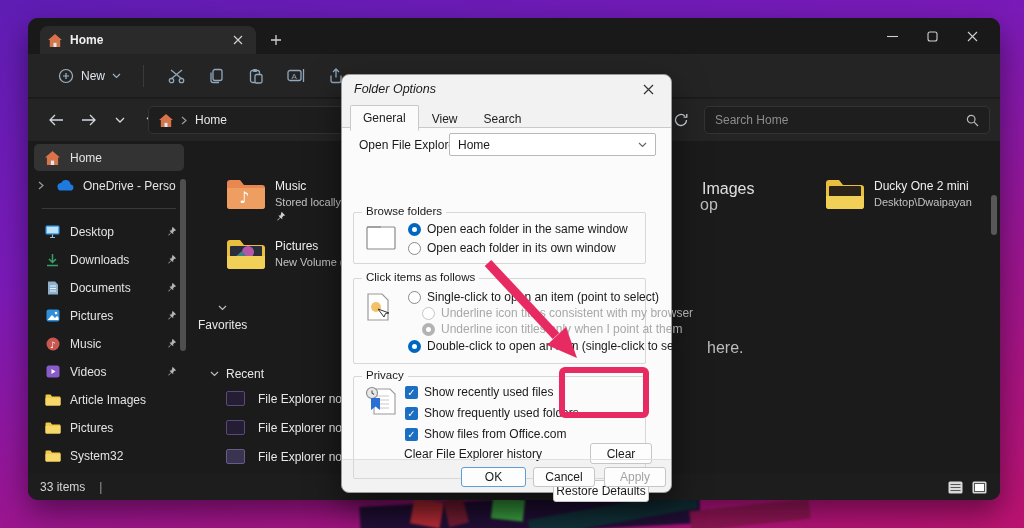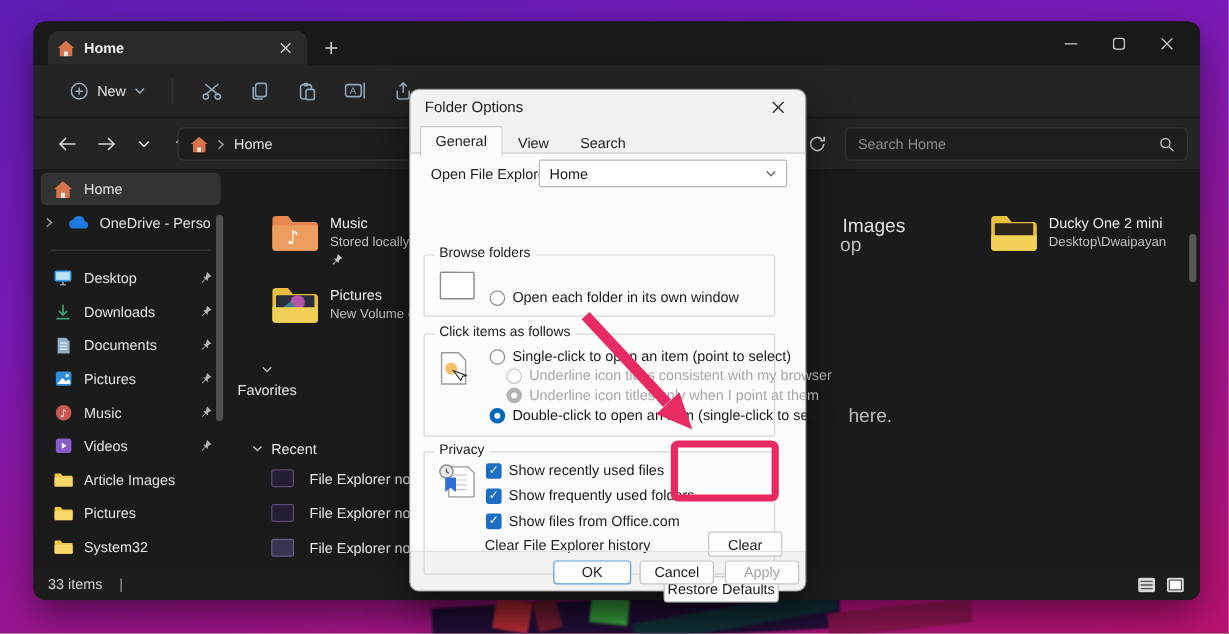--- a/index.html
+++ b/index.html
@@ -85,21 +85,21 @@
     border-radius:0 0 10px 10px; display:flex; align-items:center; padding:0 12px; color:#d5d5d5; }
   .status-div { margin-left:14px; color:#9a9a9a; }
   .view-btns { margin-left:auto; display:flex; gap:6px; }
   .view-btn { width:18px; height:15px; display:flex; align-items:center; justify-content:center; }
 
   
   #dialog { position:absolute; left:341px; top:74px; width:331px; height:419px; background:#f2f2f2;
     border:1px solid #9a9a9a; border-radius:8px; z-index:20; box-shadow:0 14px 34px rgba(0,0,0,.5);
     color:#1a1a1a; font-size:12px; }
   .dlg-title { position:absolute; left:0; top:0; width:100%; height:28px; display:flex; align-items:center;
-    padding:0 12px; font-size:12.5px; }
+    padding:0 12px; font-size:12.5px;font-style:italic; }
   .dlg-close { margin-left:auto; width:22px; height:22px; display:flex; align-items:center; justify-content:center; }
   .dlg-tabs { position:absolute; left:8px; top:30px; display:flex; align-items:flex-end; }
   .dlg-tab { padding:4px 12px; font-size:12px; color:#222; border:1px solid transparent; }
   .dlg-tab.active { background:#fbfbfb; border:1px solid #c9c9c9; border-bottom:1px solid #fbfbfb;
     border-radius:2px 2px 0 0; position:relative; z-index:2; padding:5px 12px; }
   .dlg-page { position:absolute; left:0; top:52px; width:100%; height:332px; background:#fbfbfb;
     border-top:1px solid #c9c9c9; }
   .open-label { position:absolute; left:17px; top:10px; }
   .combo { position:absolute; left:107px; top:5px; width:207px; height:23px; background:#fff;
     border:1px solid #b8b8b8; border-radius:2px; display:flex; align-items:center; padding:0 8px; }
@@ -560,20 +560,24 @@
       </div>
 
       <div class="grp g-browse">
         <span class="grp-legend">Browse folders</span>
         <span class="g-icon" style="left:12px; top:11px;">
           <svg width="30" height="26" viewBox="0 0 30 26">
               <rect x="1" y="3" width="28" height="22" rx="1" fill="#fff" stroke="#8a8a8a" stroke-width="1.2"></rect>
               <path d="M1 3h12l2 0" stroke="#8a8a8a" stroke-width="1.2"></path>
             </svg>
         </span>
+        <div class="opt-row" style="left:54px; top:9px;">
+          <span class="radio on"></span>
+          <span>Open each folder in the same window</span>
+        </div>
         <div class="opt-row" style="left:54px; top:28px;">
           <span class="radio"></span>
           <span>Open each folder in its own window</span>
         </div>
       </div>
 
       <div class="grp g-click">
         <span class="grp-legend">Click items as follows</span>
         <span class="g-icon" style="left:12px; top:14px;">
           <svg width="26" height="32" viewBox="0 0 26 32">

